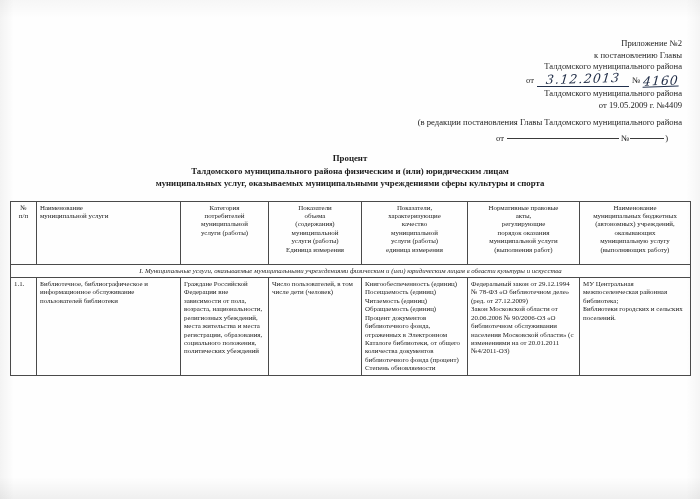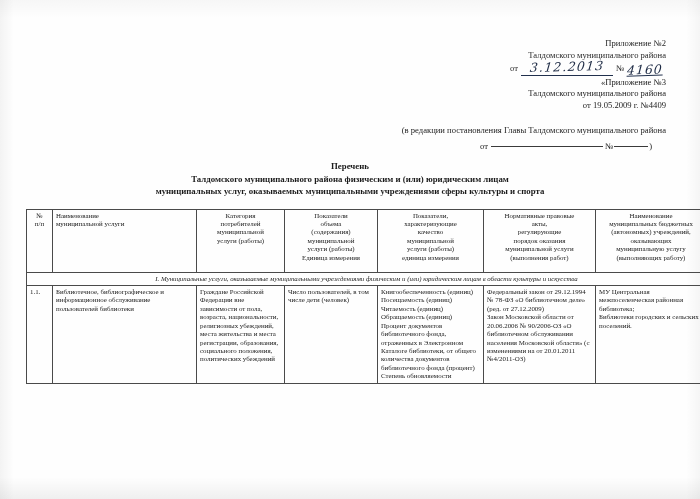--- a/index.html
+++ b/index.html
@@ -25,21 +25,21 @@
       linear-gradient(to right, rgba(0,0,0,0.045) 0px, rgba(0,0,0,0.0) 14px,
                       rgba(0,0,0,0) calc(100% - 14px), rgba(0,0,0,0.035) 100%),
       linear-gradient(to bottom, rgba(0,0,0,0.03) 0px, rgba(0,0,0,0) 18px,
                       rgba(0,0,0,0) calc(100% - 22px), rgba(0,0,0,0.06) 100%),
       #fefefe;
     padding: 0;
   }
 
   .content {
     position: relative;
-    padding: 0 26px;
+    padding: 0 10px;
   }
 
   
   .hdr-block {
     padding-top: 38px;
     font-size: 8.6px;
     line-height: 11.6px;
     text-align: right;
     padding-right: 8px;
     color: #272727;
@@ -93,21 +93,21 @@
     text-align: right;
     padding-right: 8px;
     margin-top: 1px;
   }
 
   .red-line {
     font-size: 8.6px;
     line-height: 11.6px;
     text-align: right;
     padding-right: 8px;
-    margin-top: 13px;
+    margin-top: 5px;
     white-space: nowrap;
   }
   .red-sub {
     text-align: right;
     padding-right: 22px;
     font-size: 8.6px;
     margin-top: 5px;
   }
   .blank-line {
     display: inline-block;
@@ -165,42 +165,42 @@
   td.cell-body { text-align: left; }
 </style>
 </head>
 <body>
 
 <div class="page">
 <div class="content">
 
   <div class="hdr-block">
     <div class="hdr-line">Приложение  №2</div>
+    <div class="hdr-line">к постановлению  Главы</div>
     <div class="hdr-line">Талдомского муниципального района</div>
     <div class="date-line">
       <span class="lbl-ot">от</span>
       <span class="ul-short"><span class="hand">3.12.2013</span></span>
       <span class="lbl-no">№</span>
       <span class="hand-no">4160</span>
     </div>
   </div>
 
   <div class="hdr-block2">
-    <div class="hdr-line">«Приложение  №3</div>
     <div class="hdr-line">Талдомского муниципального района</div>
     <div class="hdr-line">от 19.05.2009 г. №4409</div>
   </div>
 
   <div class="red-line">(в редакции постановления Главы Талдомского муниципального района</div>
   <div class="red-sub">
     <span>от</span><span class="blank-line"></span><span>№</span><span class="blank-line-sm"></span><span>)</span>
   </div>
 
   <div class="title-wrap">
-    <div class="title-main">Перечень</div>
+    <div class="title-main">Процент</div>
     <div class="title-main">Талдомского муниципального района физическим и (или) юридическим лицам</div>
     <div class="title-main">муниципальных услуг, оказываемых муниципальными учреждениями сферы культуры и спорта</div>
   </div>
 
   <table class="doc">
     <colgroup>
       <col style="width:26px">
       <col style="width:144px">
       <col style="width:88px">
       <col style="width:93px">

